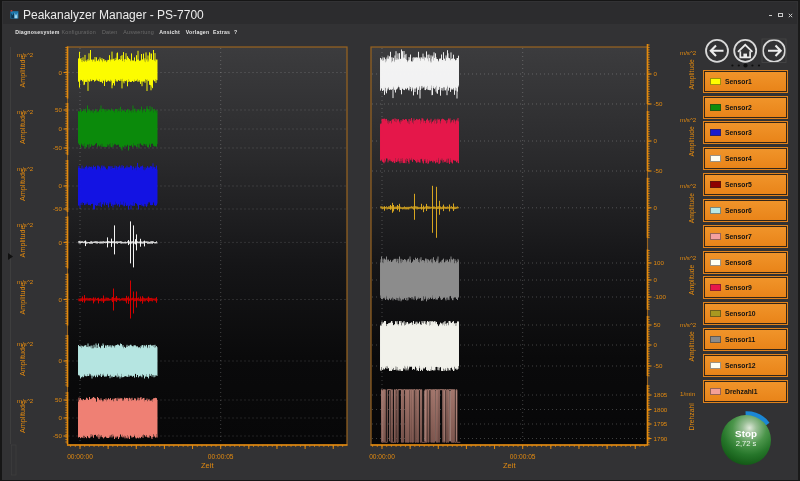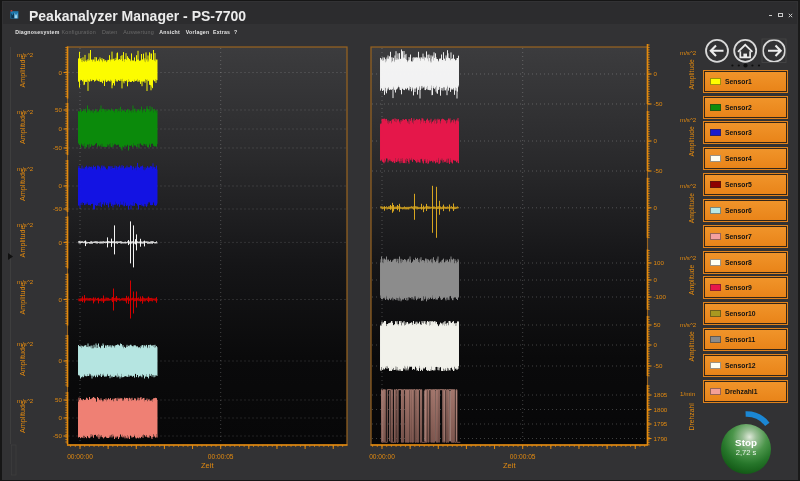--- a/index.html
+++ b/index.html
@@ -1,29 +1,29 @@
 <!DOCTYPE html>
 <html><head><meta charset="utf-8"><style>
 html,body{margin:0;padding:0;}
 body{width:800px;height:481px;overflow:hidden;background:#323234;
  font-family:"Liberation Sans",sans-serif;position:relative;}
 #win{position:absolute;inset:0;border:1px solid #161616;border-right:2px solid #1a1a1a;border-left:2px solid #161616;background:#323234;}
 #titlebar{position:absolute;left:1px;top:1px;right:1px;height:22px;background:#2c2c2e;}
-#title{position:absolute;left:26px;top:6px;font-size:14px;font-weight:bold;color:#ececec;letter-spacing:0px;}
+#title{position:absolute;left:20px;top:6px;font-size:12px;font-weight:normal;color:#ececec;letter-spacing:0px;}
 #appicon{position:absolute;left:7px;top:8px;width:9px;height:9px;}
 .wc{position:absolute;top:9px;color:#d6d6d6;}
 #menubar{position:absolute;left:1px;top:26px;right:1px;height:12px;}
 .mi{position:absolute;top:2px;font-size:5.2px;font-weight:bold;color:#e3e3e3;letter-spacing:0.22px;}
 .mi.dis{color:#6a6a6a;font-weight:normal;font-size:5.4px;}
 #cv{position:absolute;left:0;top:0;}
 .sbtn{position:absolute;left:702px;width:81px;height:19px;background:linear-gradient(180deg,#f0942a,#e98419);
  border:1px solid #33261a;outline:1px solid #df821c;display:flex;align-items:center;}
 .sw{display:inline-block;width:9px;height:5px;margin-left:5px;border:0.5px solid rgba(60,40,20,0.5);}
 .sl{font-size:6.8px;font-weight:bold;color:#141414;margin-left:4px;}
-#stopwrap{position:absolute;left:717px;top:418px;width:55px;height:60px;}
+#stopwrap{position:absolute;left:717px;top:409px;width:55px;height:60px;}
 #stop{position:absolute;left:2px;top:5px;width:50px;height:50px;border-radius:50%;
  background:radial-gradient(circle at 57% 26%, #dfe9da 0%, #9cc098 14%, #4c964b 36%, #26762a 58%, #115614 82%, #0a4210 100%);
  text-align:center;}
 #stop .t1{display:block;margin-top:13px;font-size:9.8px;font-weight:bold;color:#fff;}
 #stop .t2{display:block;font-size:7.6px;color:#eaf5ea;margin-top:0;}
 </style></head><body>
 <div id="win">
 <div id="titlebar">
  <svg id="appicon" viewBox="0 0 9 9">
         <rect x="0.4" y="1.2" width="8" height="7.4" fill="#1f7ab0"></rect>

